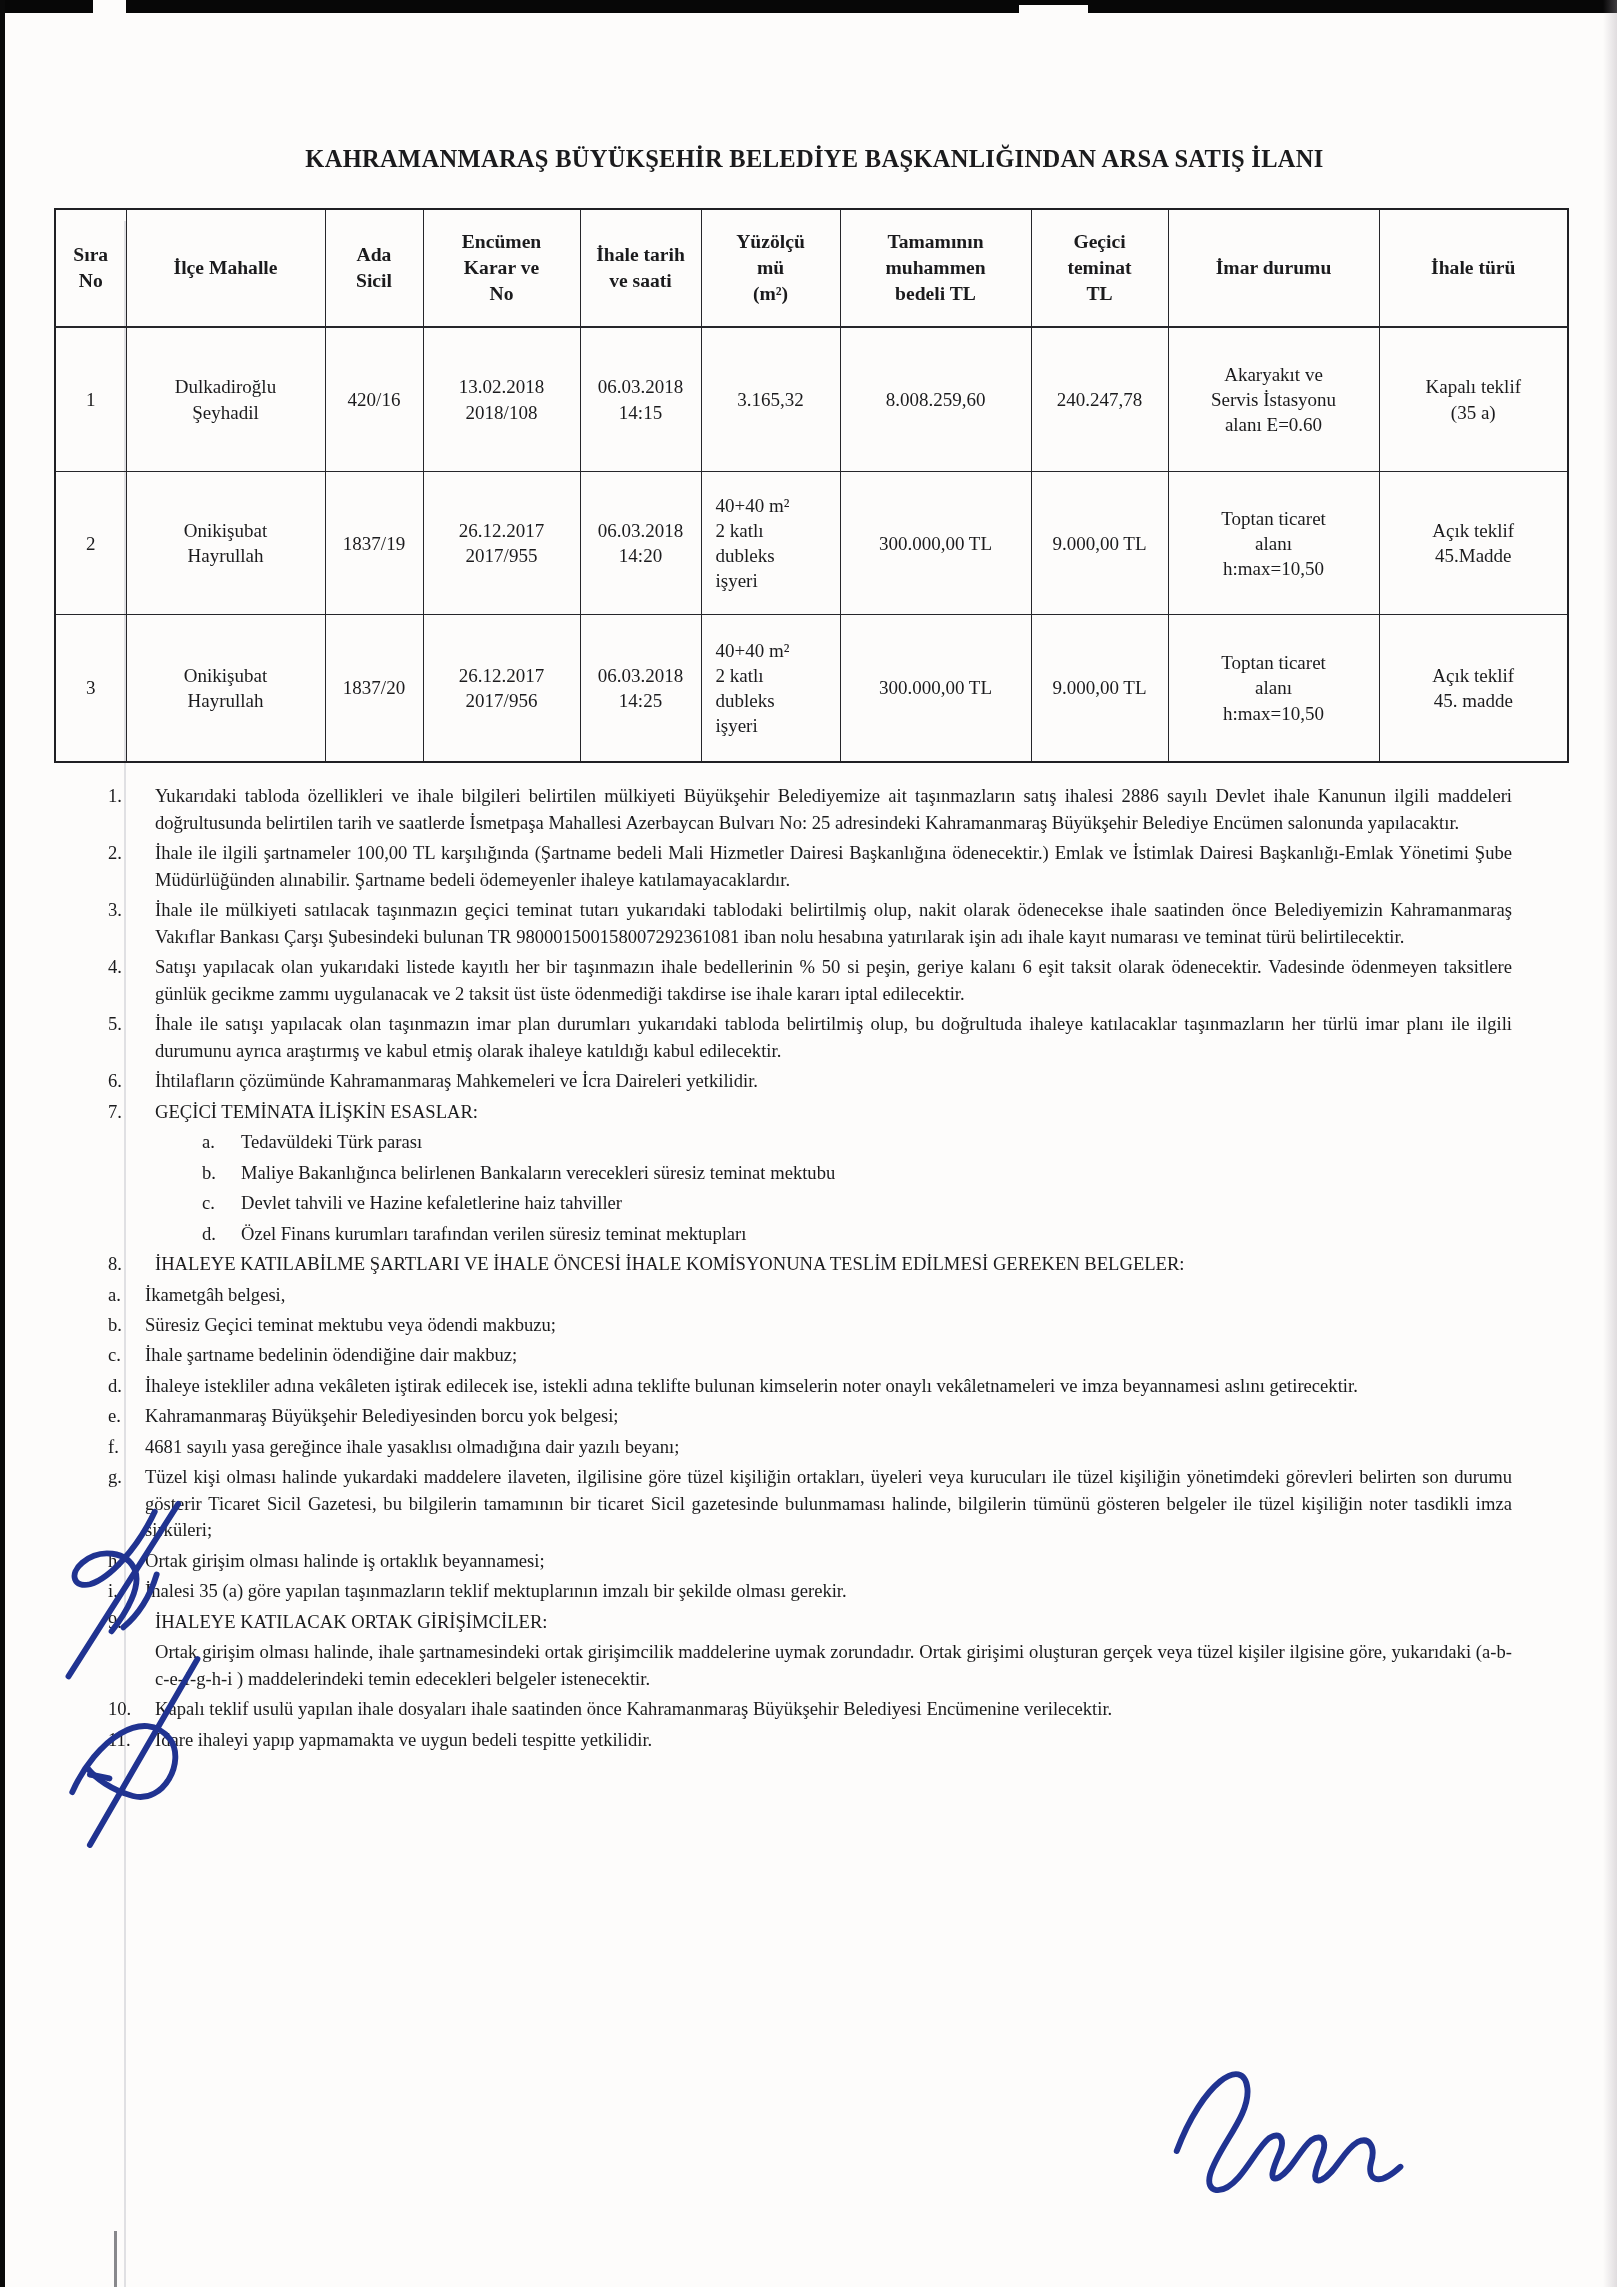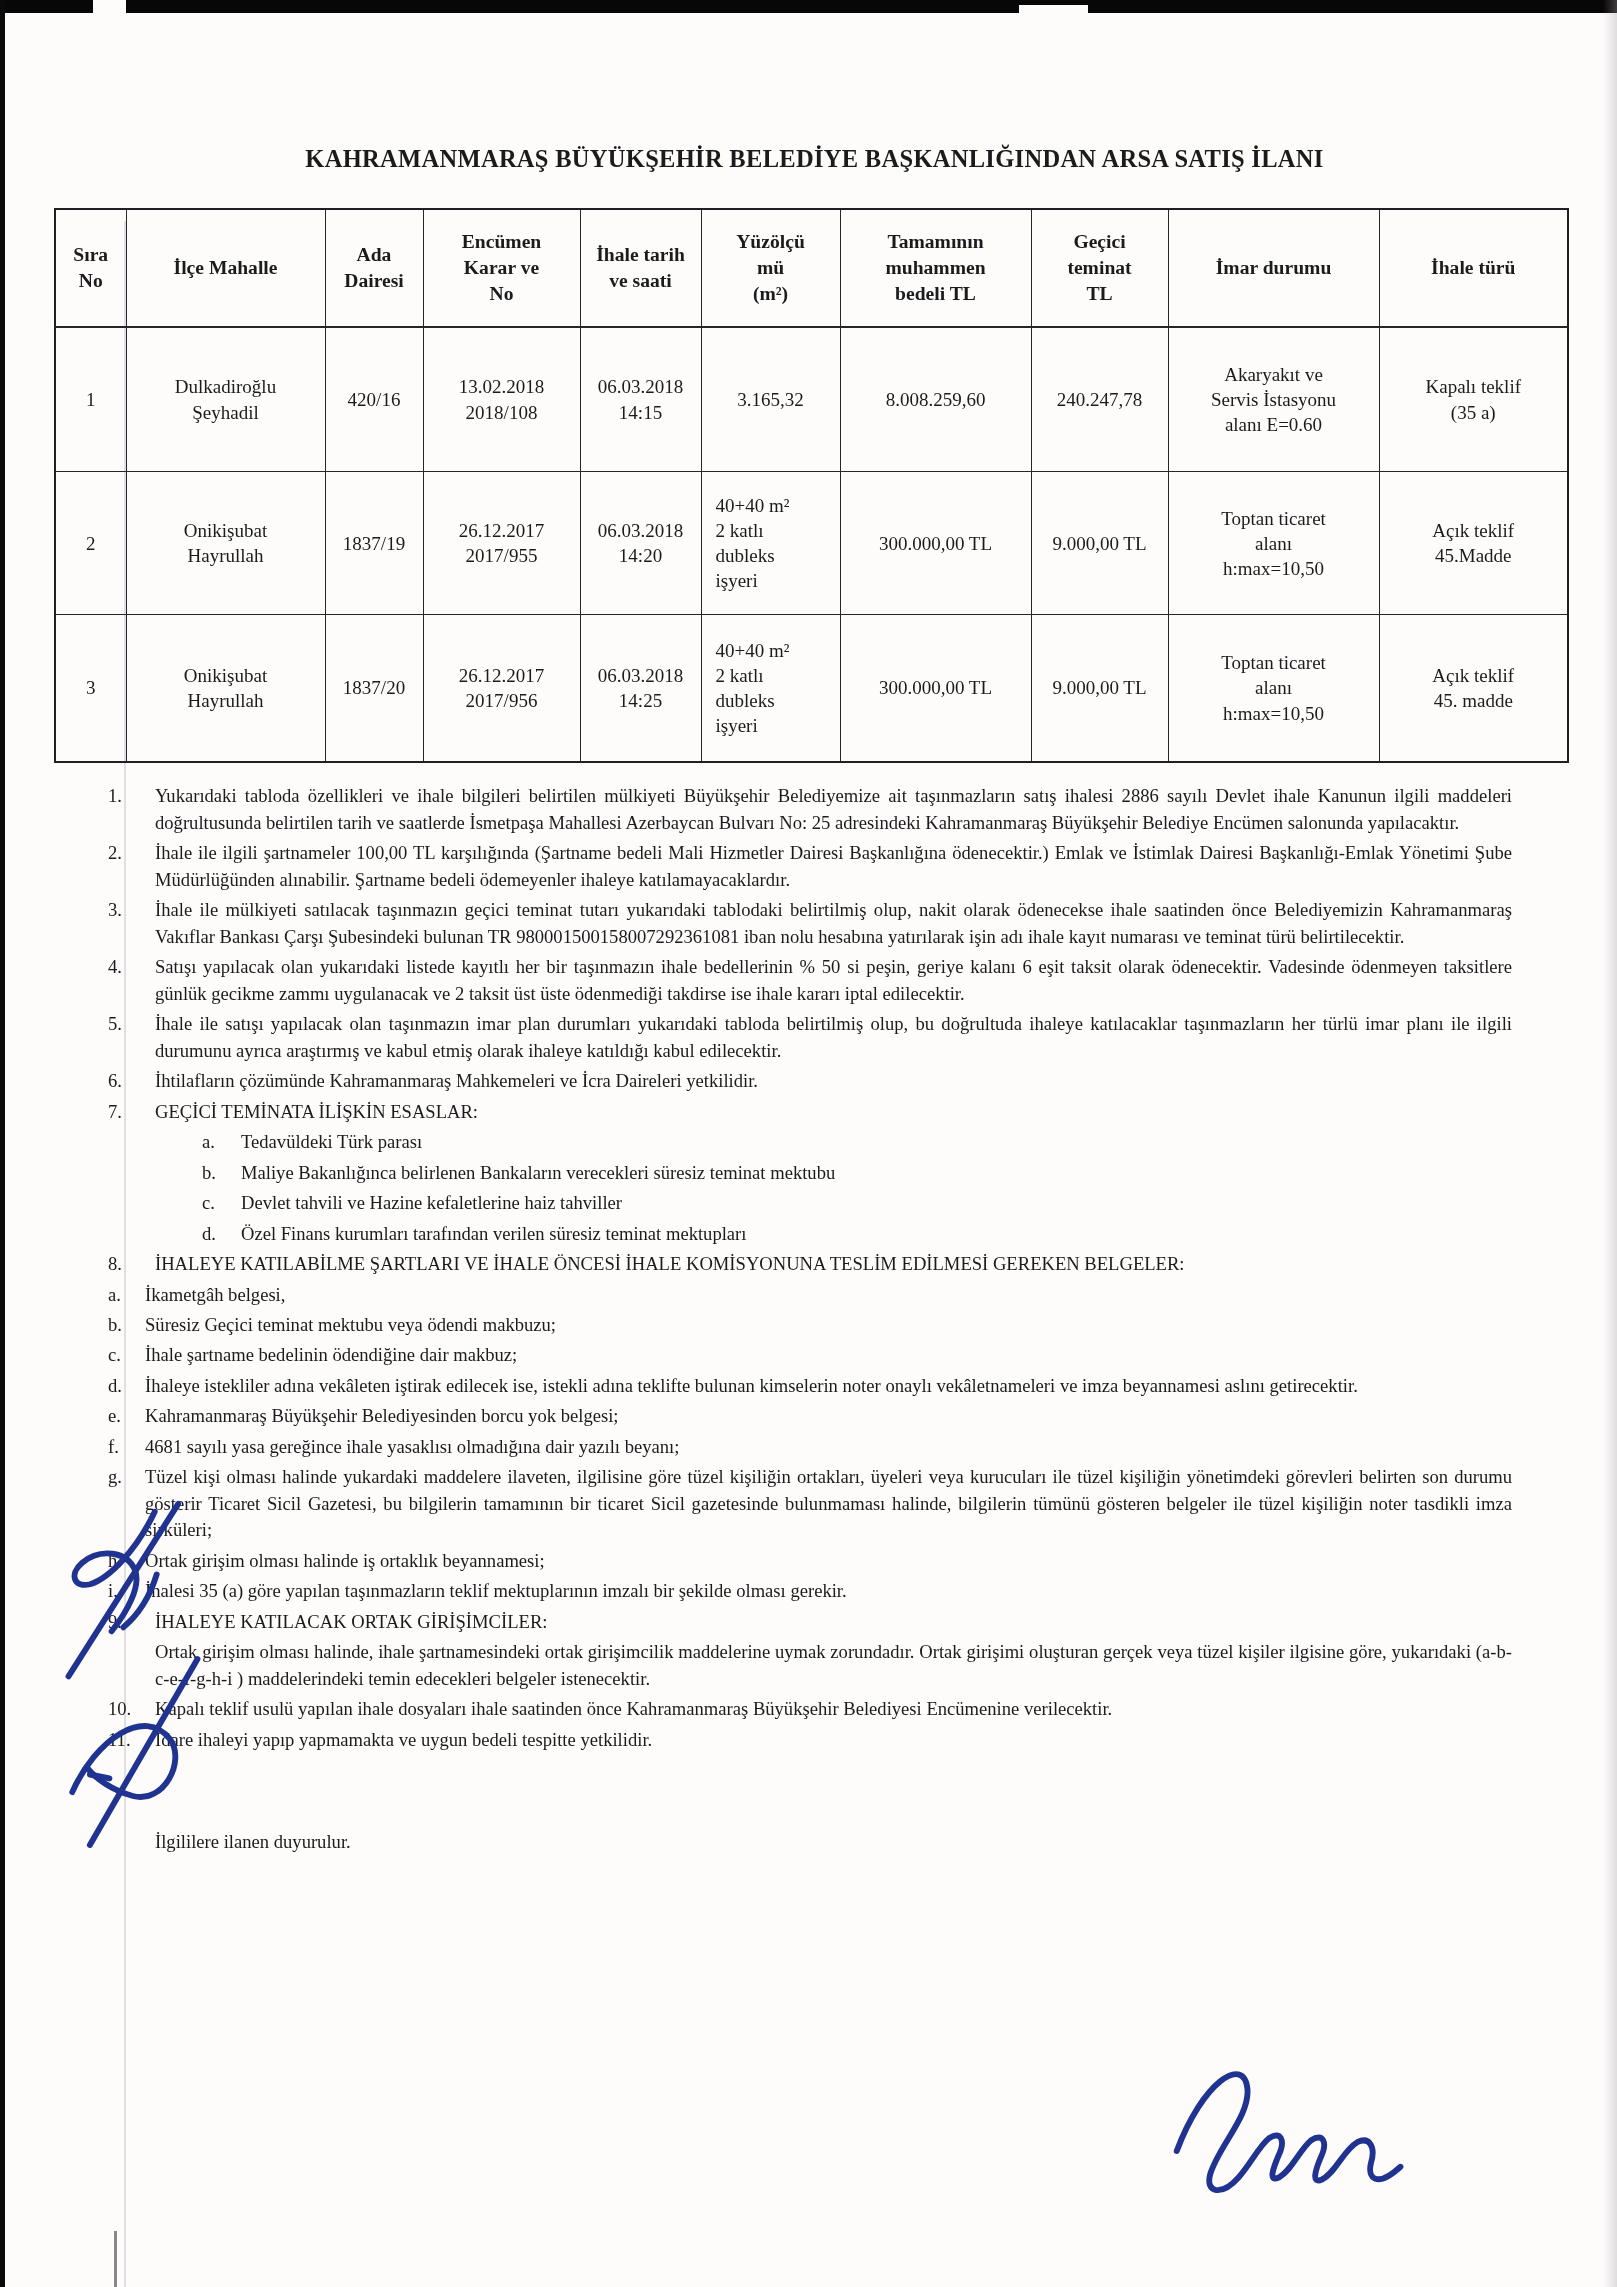--- a/index.html
+++ b/index.html
@@ -91,21 +91,21 @@
         <col style="width:137px">
       <col style="width:211px">
         <col style="width:189px">
     </colgroup>
     <thead>
       <tr>
         <th>Sıra
 No</th>
         <th>İlçe Mahalle</th>
         <th>Ada
-Dairesi</th>
+Sicil</th>
         <th>Encümen
 Karar ve
 No</th>
         <th>İhale tarih
 ve saati</th>
         <th>Yüzölçü
 mü
 (m²)</th>
         <th>Tamamının
 muhammen
@@ -275,24 +275,20 @@
         <span class="t">Ortak girişim olması halinde, ihale şartnamesindeki ortak girişimcilik maddelerine uymak zorundadır. Ortak girişimi oluşturan gerçek veya tüzel kişiler ilgisine göre, yukarıdaki  (a-b-c-e-f-g-h-i ) maddelerindeki temin edecekleri belgeler istenecektir.</span>
       </div>
     <div class="item lvl0">
         <span class="m">10.</span>
         <span class="t">Kapalı teklif usulü yapılan ihale dosyaları ihale saatinden önce Kahramanmaraş Büyükşehir Belediyesi Encümenine verilecektir.</span>
       </div>
     <div class="item lvl0">
         <span class="m">11.</span>
         <span class="t">İdare ihaleyi yapıp yapmamakta ve uygun bedeli tespitte yetkilidir.</span>
       </div>
-    <div class="item cont closing">
-        <span class="m"></span>
-        <span class="t" style="text-align:left">İlgililere ilanen duyurulur.</span>
-      </div>
   </div>
 
 
   <svg class="ink sig-ink" width="265" height="157" viewBox="0 0 270 160">
     <path d="M 16,104 C 42,34 84,6 88,40 C 91,68 58,100 50,128 C 45,147 62,150 79,131 C 92,116 100,99 110,91 C 122,83 127,93 120,108 C 114,122 109,136 120,131 C 133,124 141,103 153,93 C 165,85 170,95 163,110 C 157,124 153,138 164,133 C 178,126 186,103 200,95 C 212,89 219,99 214,116 C 210,132 220,142 244,120"></path>
   </svg>
 
   <svg class="ink margin-ink1" width="172" height="196" viewBox="0 0 175 200">
     <path d="M 126,14 C 108,52 80,82 60,88 C 44,92 38,78 52,66 C 70,51 98,54 106,74 C 112,90 98,116 82,136"></path>
     <path d="M 150,6 L 38,182"></path>

